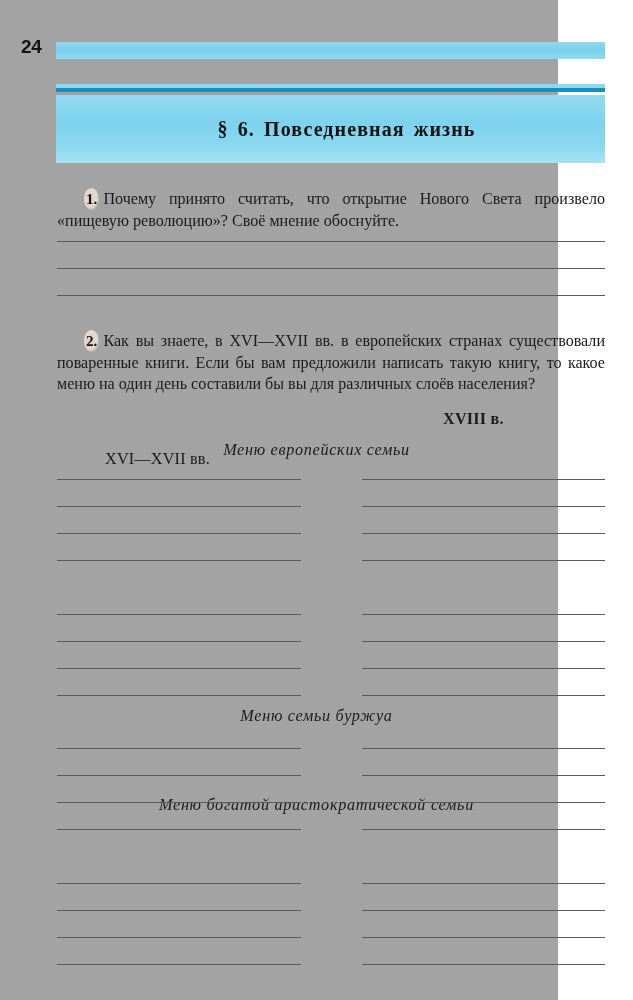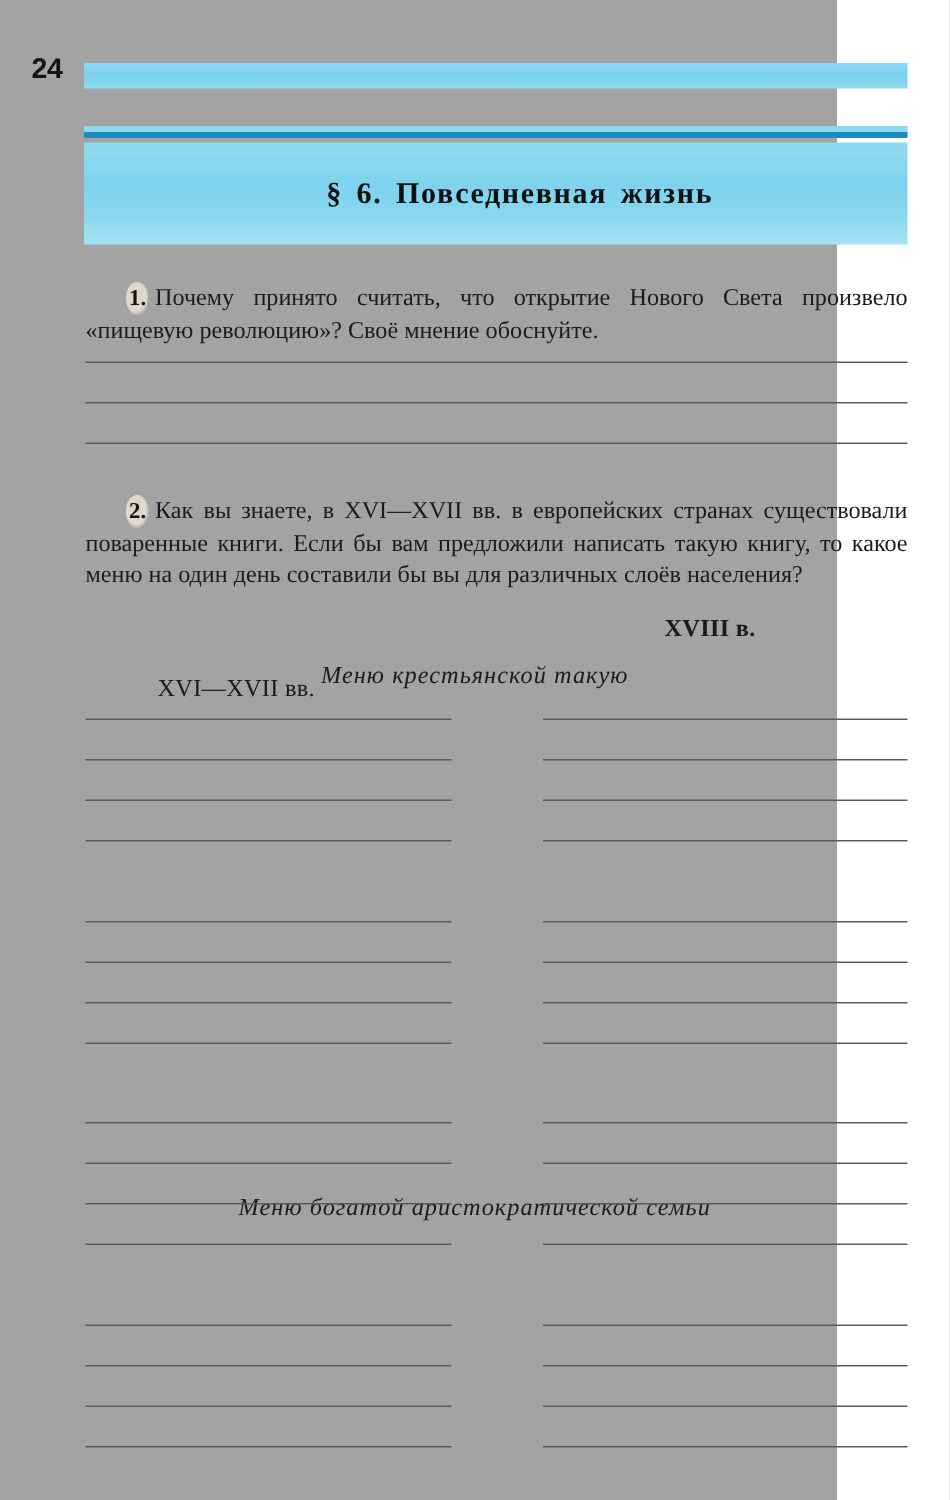--- a/index.html
+++ b/index.html
@@ -180,21 +180,22 @@
     <span class="q-indent"></span><span class="q-badge">1.</span><span>Почему принято считать, что открытие Нового Света произвело «пищевую революцию»? Своё мнение обоснуйте.</span>
   </div>
 
   <div class="question q2">
     <span class="q-indent"></span><span class="q-badge">2.</span><span>Как вы знаете, в XVI—XVII вв. в европейских странах существовали поваренные книги. Если бы вам предложили написать такую книгу, то какое меню на один день составили бы вы для различных слоёв населения?</span>
   </div>
 
   <div class="col-head col-head-left">XVI—XVII вв.</div>
   <div class="col-head col-head-right">XVIII в.</div>
 
-  <div class="section-label sec-1">Меню крестьянской такую</div>
+  <div class="section-label sec-1">Меню европейских семьи</div>
+  <div class="section-label sec-3">Меню семьи буржуа</div>
   <div class="section-label sec-4">Меню богатой аристократической семьи</div>
 
   <div id="rules-layer">
       <div class="rule-full" style="top: 241px;"></div>
       <div class="rule-full" style="top: 268px;"></div>
       <div class="rule-full" style="top: 295px;"></div>
       <div class="rule-left" style="top: 479px;"></div>
       <div class="rule-left" style="top: 506px;"></div>
       <div class="rule-left" style="top: 533px;"></div>
       <div class="rule-left" style="top: 560px;"></div>

